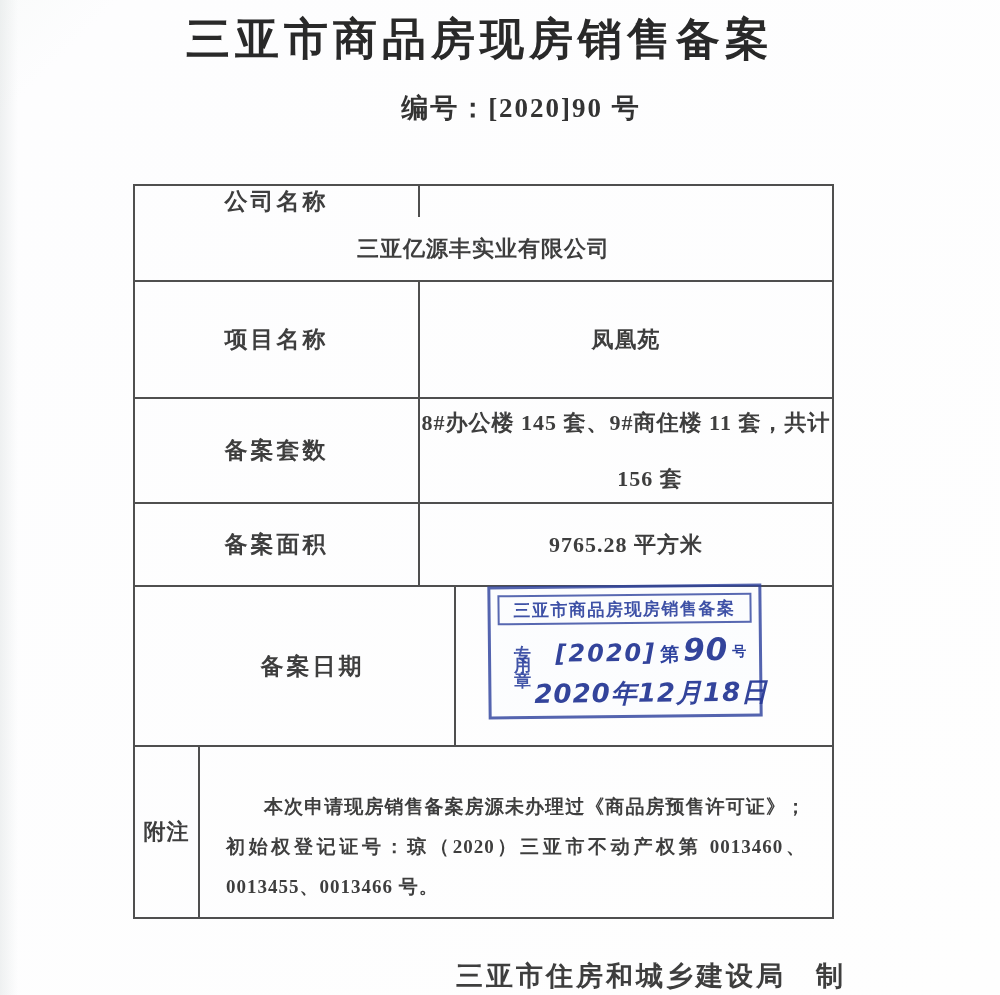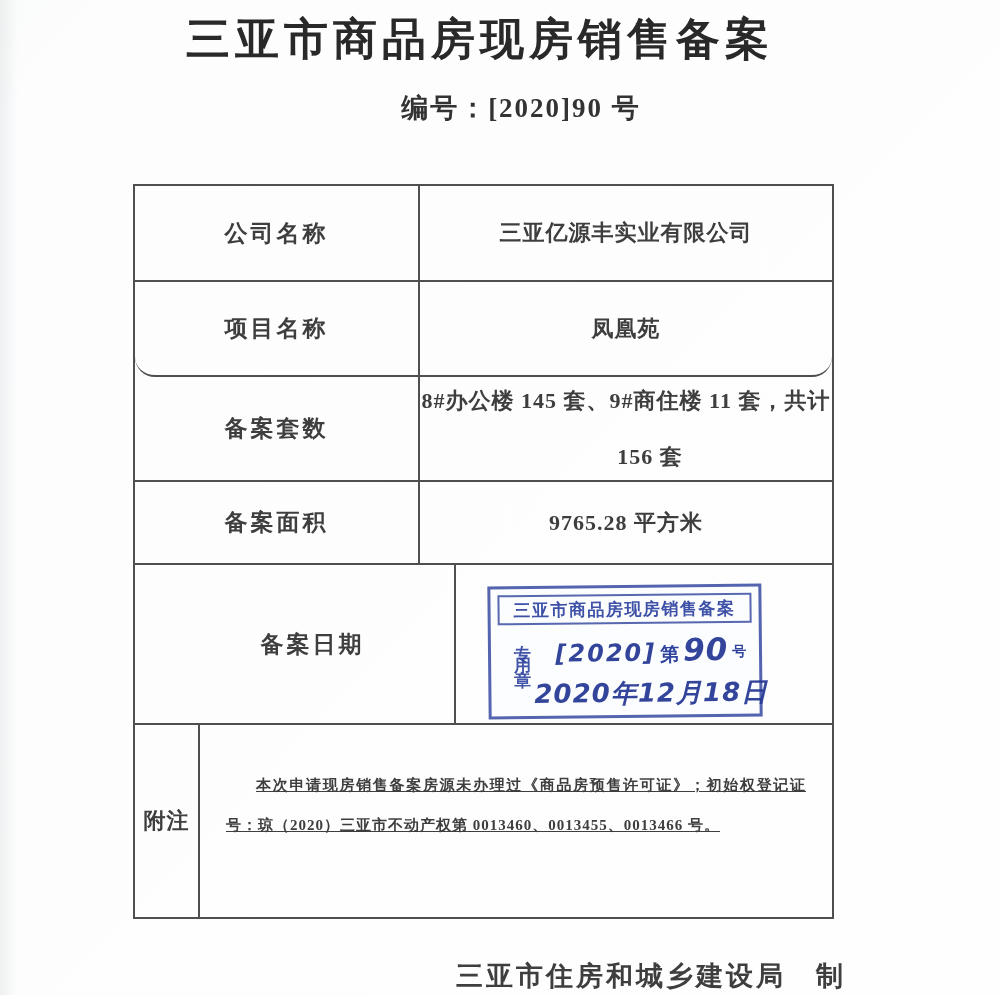--- a/index.html
+++ b/index.html
@@ -48,22 +48,22 @@
   .doc-table {
     position: absolute;
     left: 133px; top: 184px;
     width: 701px; height: 735px;
     border: 2px solid var(--line);
     display: flex;
     flex-direction: column;
   }
   .trow { display: flex; border-bottom: 2px solid var(--line); }
   .trow:last-child { border-bottom: none; flex: 1; }
-  .row-company  { height: 96px; }
-  .row-project  { height: 95px; border-radius: 20px; }
+  .row-company  { height: 96px; flex-direction: column; }
+  .row-project  { height: 117px; }
   .row-units    { height: 105px; }
   .row-area     { height: 83px; }
   .row-date     { height: 160px; padding-left: 36px; }
   .cell-label {
     width: 285px;
     border-right: 2px solid var(--line);
     display: flex; align-items: center; justify-content: center;
     font-size: 23px;
     font-weight: bold;
     letter-spacing: 3px;
@@ -83,24 +83,23 @@
     font-weight: bold;
     letter-spacing: 1px;
     color: #3e3e3e;
     position: relative;
   }
   .units-line1 { white-space: nowrap; }
   .units-line2 { margin-top: 26px; margin-left: 48px; }
   .row-notes .cell-value {
     display: block;
     padding: 40px 26px 0 26px;
-    font-size: 15px;
+    font-size: 19px;
     line-height: 40px;
     text-align: justify;
-    text-decoration: underline;
   }
   .notes-text { text-indent: 2em; }
   
   .stamp {
     position: absolute;
     left: 488px; top: 585px;
     width: 274px; height: 133px;
     border: 3px solid rgba(46, 66, 158, 0.82);
     transform: rotate(-0.6deg);
     color: var(--stamp-blue);

